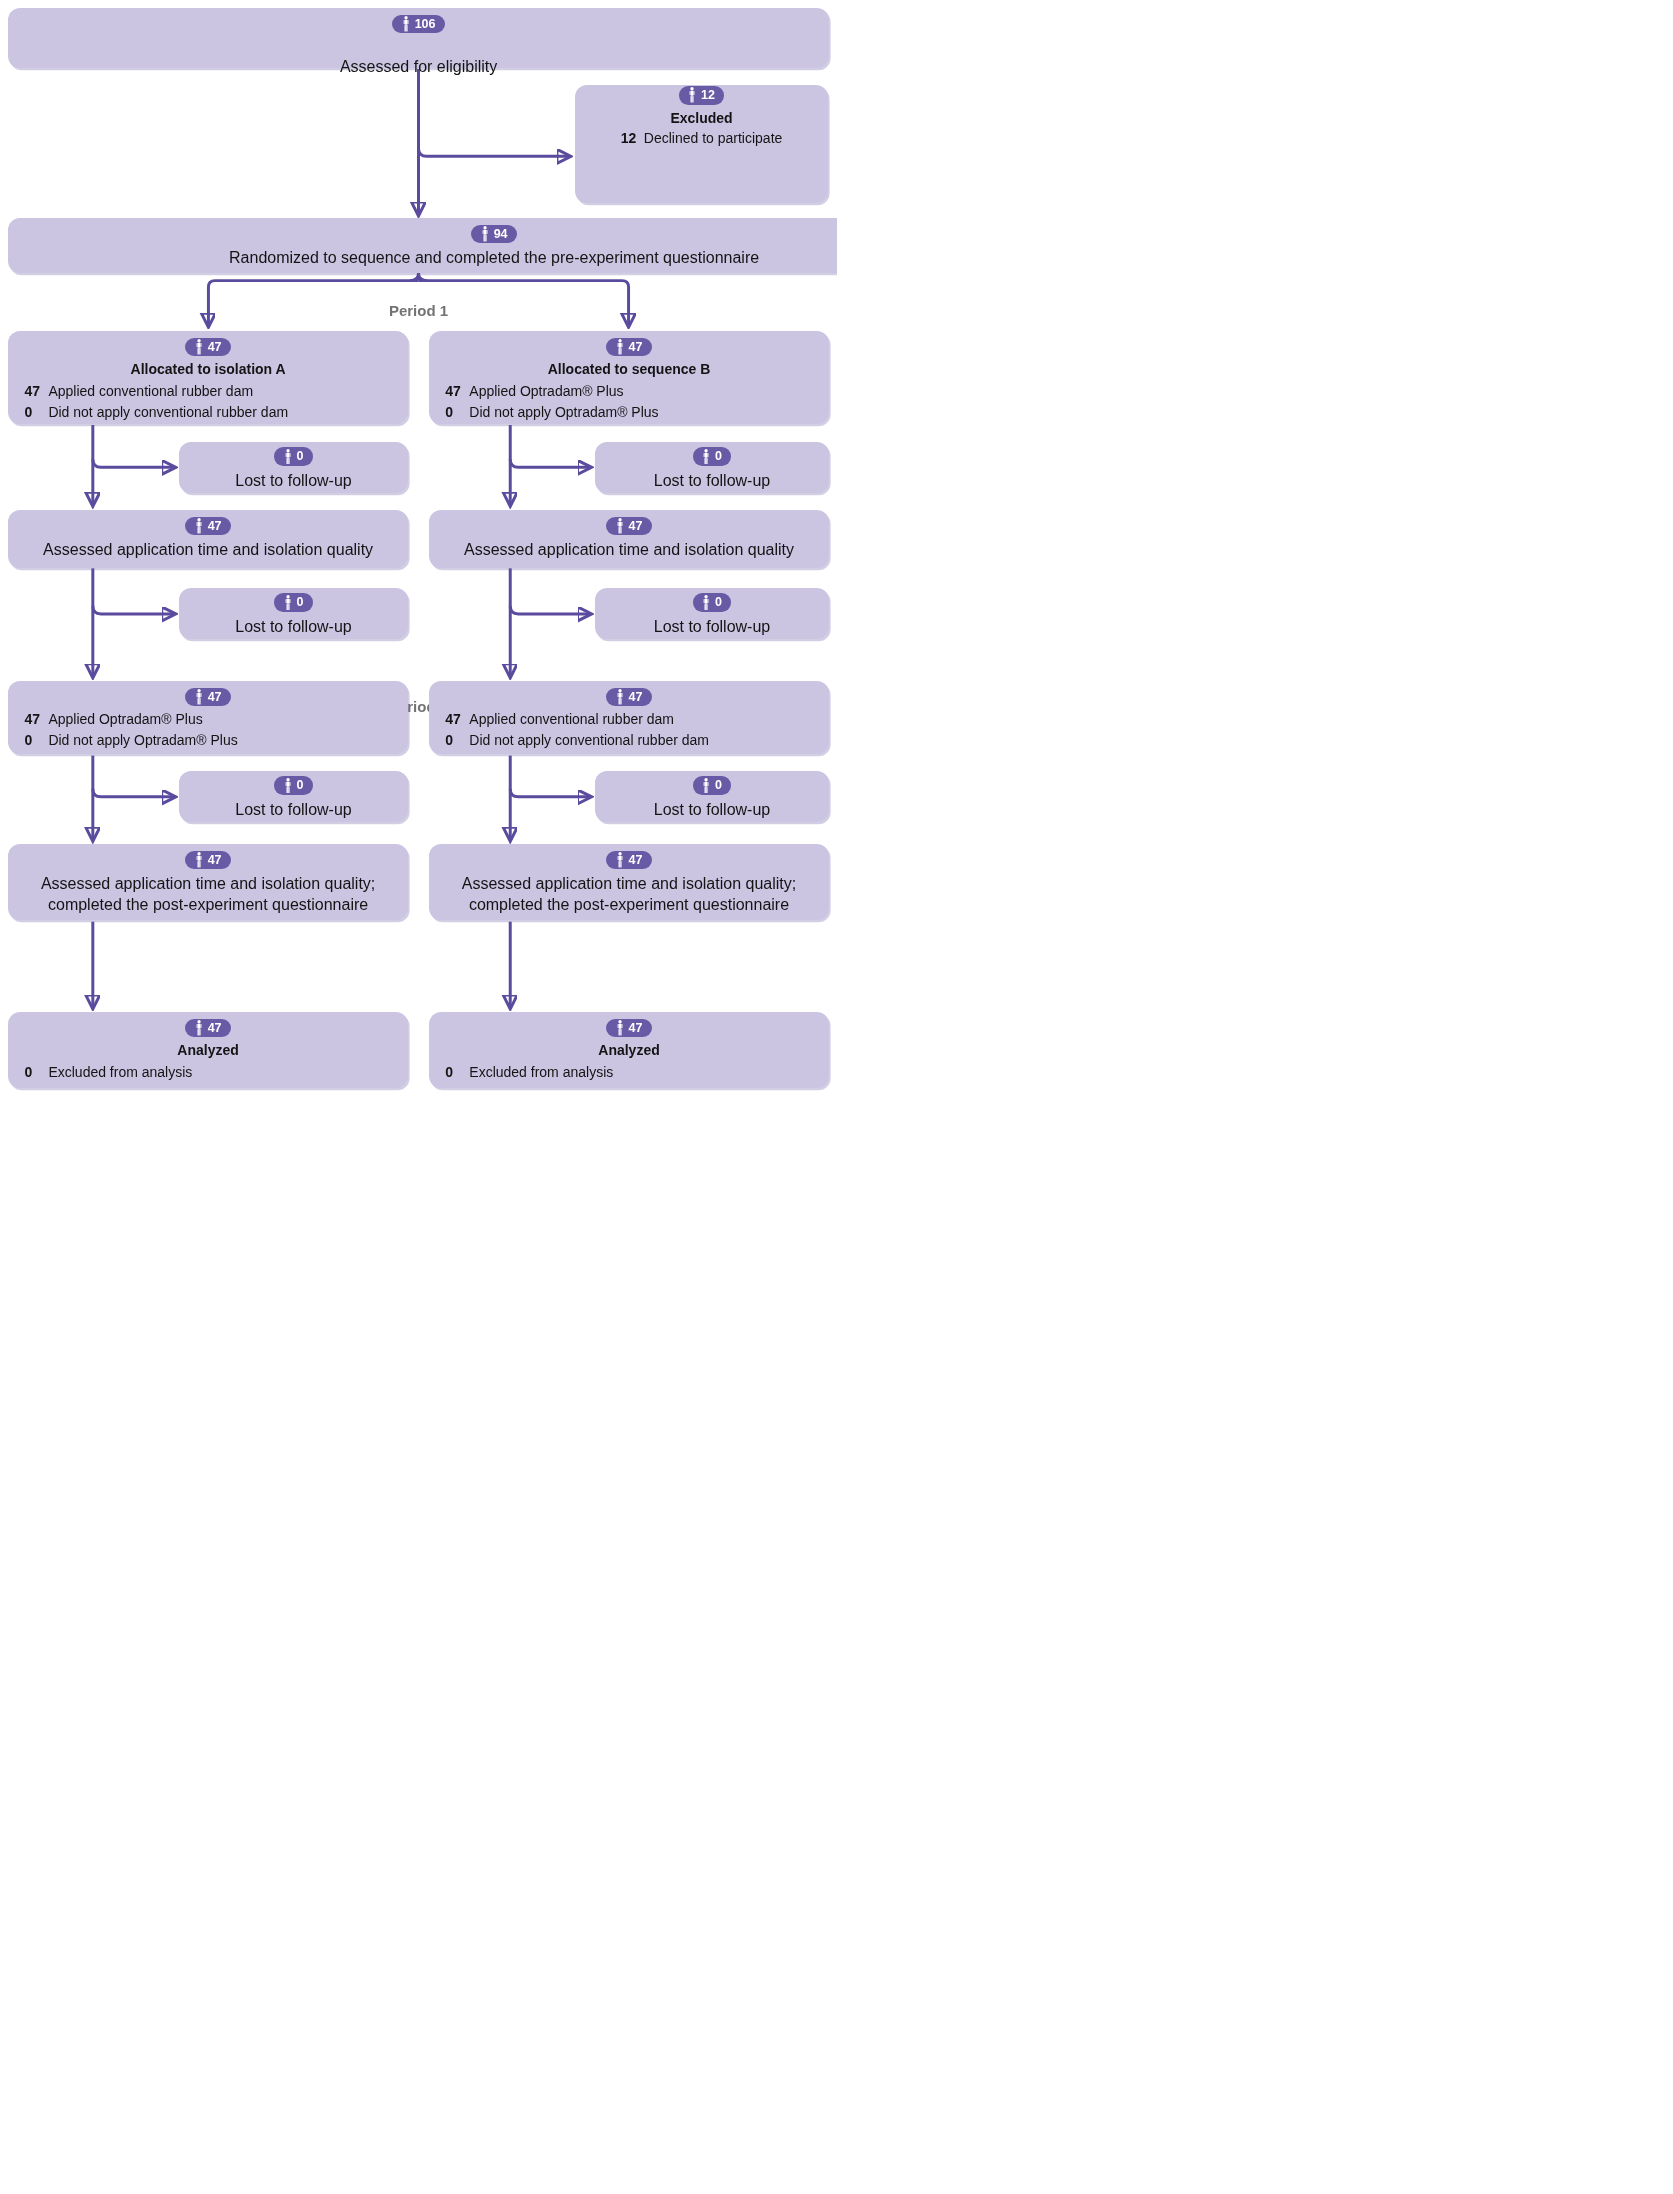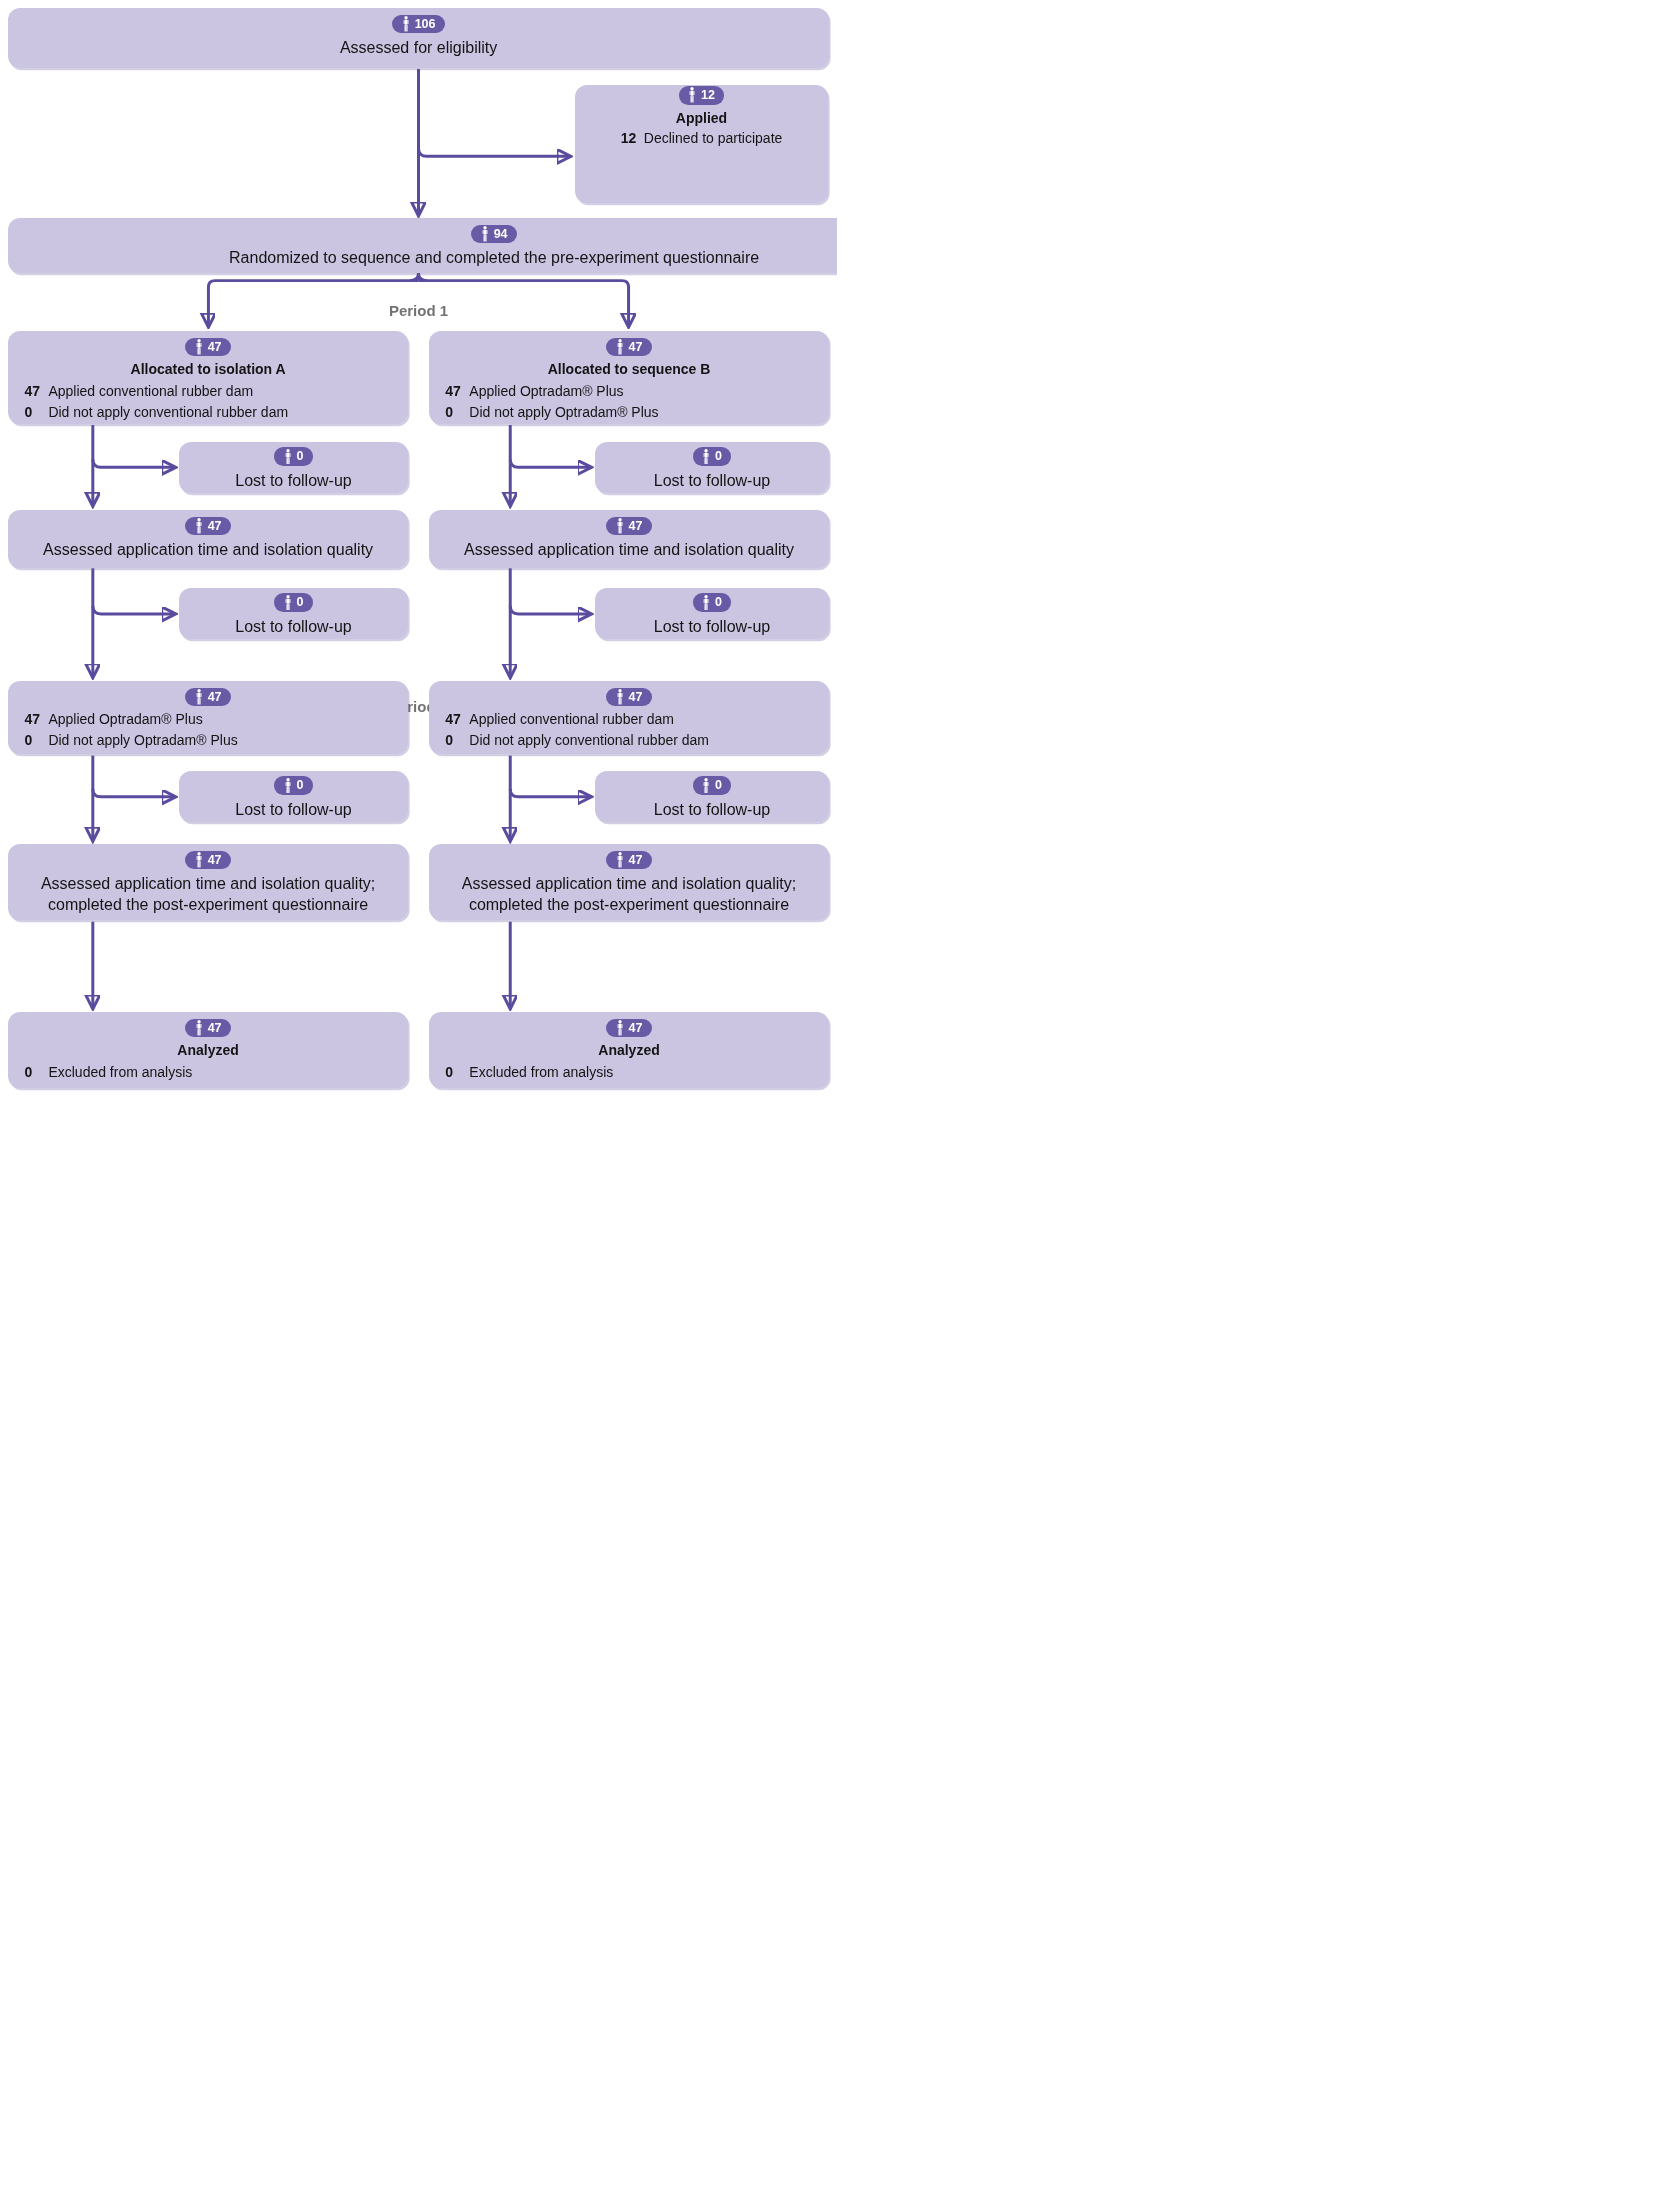--- a/index.html
+++ b/index.html
@@ -28,21 +28,21 @@
     text-align:left;
   }
   .row .n{font-weight:700;}
   .row-centered{display:flex;justify-content:center;gap:7.6px;font-size:14px;margin-top:4.3px;}
   .row-centered .n{font-weight:700;}
   .period-label{
     position:absolute;left:0;width:837px;text-align:center;
     font-size:15px;font-weight:700;color:#737373;
   }
   
-  .pos-top        {left:8.1px;  top:8.1px;   width:821px;height:60px;}
+  .pos-top        {left:8.1px;  top:8.1px;   width:821px;height:60px;gap:19px;}
   .pos-excluded   {left:575px;top:85px;  width:253px; height:118px;padding-top:1px;}
   .pos-randomized {left:8.1px;  top:218px;  width:972px;height:55px;}
   .pos-alloc-a    {left:8.1px;  top:331px;  width:400px; height:93px;}
   .pos-alloc-b    {left:429px; top:331px;  width:400px; height:93px;}
   .pos-lost-a1    {left:179px; top:442px;  width:229px; height:51px; padding-top:5.4px;}
   .pos-lost-b1    {left:595px;top:442px;  width:234px; height:51px; padding-top:5.4px;}
   .pos-assessed-a1{left:8.1px;  top:510px;  width:400px; height:58px;}
   .pos-assessed-b1{left:429px; top:510px;  width:400px; height:58px;}
   .pos-lost-a2    {left:179px; top:588px; width:229px; height:51px; padding-top:5.4px;}
   .pos-lost-b2    {left:595px;top:588px; width:234px; height:51px; padding-top:5.4px;}
@@ -118,21 +118,21 @@
       <svg viewBox="0 0 15 30" width="8.1" height="15.7" fill="#ffffff">
         <circle cx="7.5" cy="3.4" r="3.2"></circle>
           <rect x="4.6" y="7.2" width="5.8" height="9.4" rx="1.4"></rect>
         <rect x="2.9" y="7.5" width="1.5" height="8" rx="0.7"></rect>
           <rect x="10.6" y="7.5" width="1.5" height="8" rx="0.7"></rect>
         <rect x="4.6" y="17" width="2.5" height="12.8" rx="1"></rect>
           <rect x="7.9" y="17" width="2.5" height="12.8" rx="1"></rect>
       </svg>
       <span>12</span>
     </span>
-    <div class="node-title">Applied</div>
+    <div class="node-title">Excluded</div>
     <div class="row-centered">
       <span class="n">12</span>
       <span>Declined to participate</span>
     </div>
   </div>
 
   <div class="node pos-randomized">
     <span class="badge">
       <svg viewBox="0 0 15 30" width="8.1" height="15.7" fill="#ffffff">
         <circle cx="7.5" cy="3.4" r="3.2"></circle>

